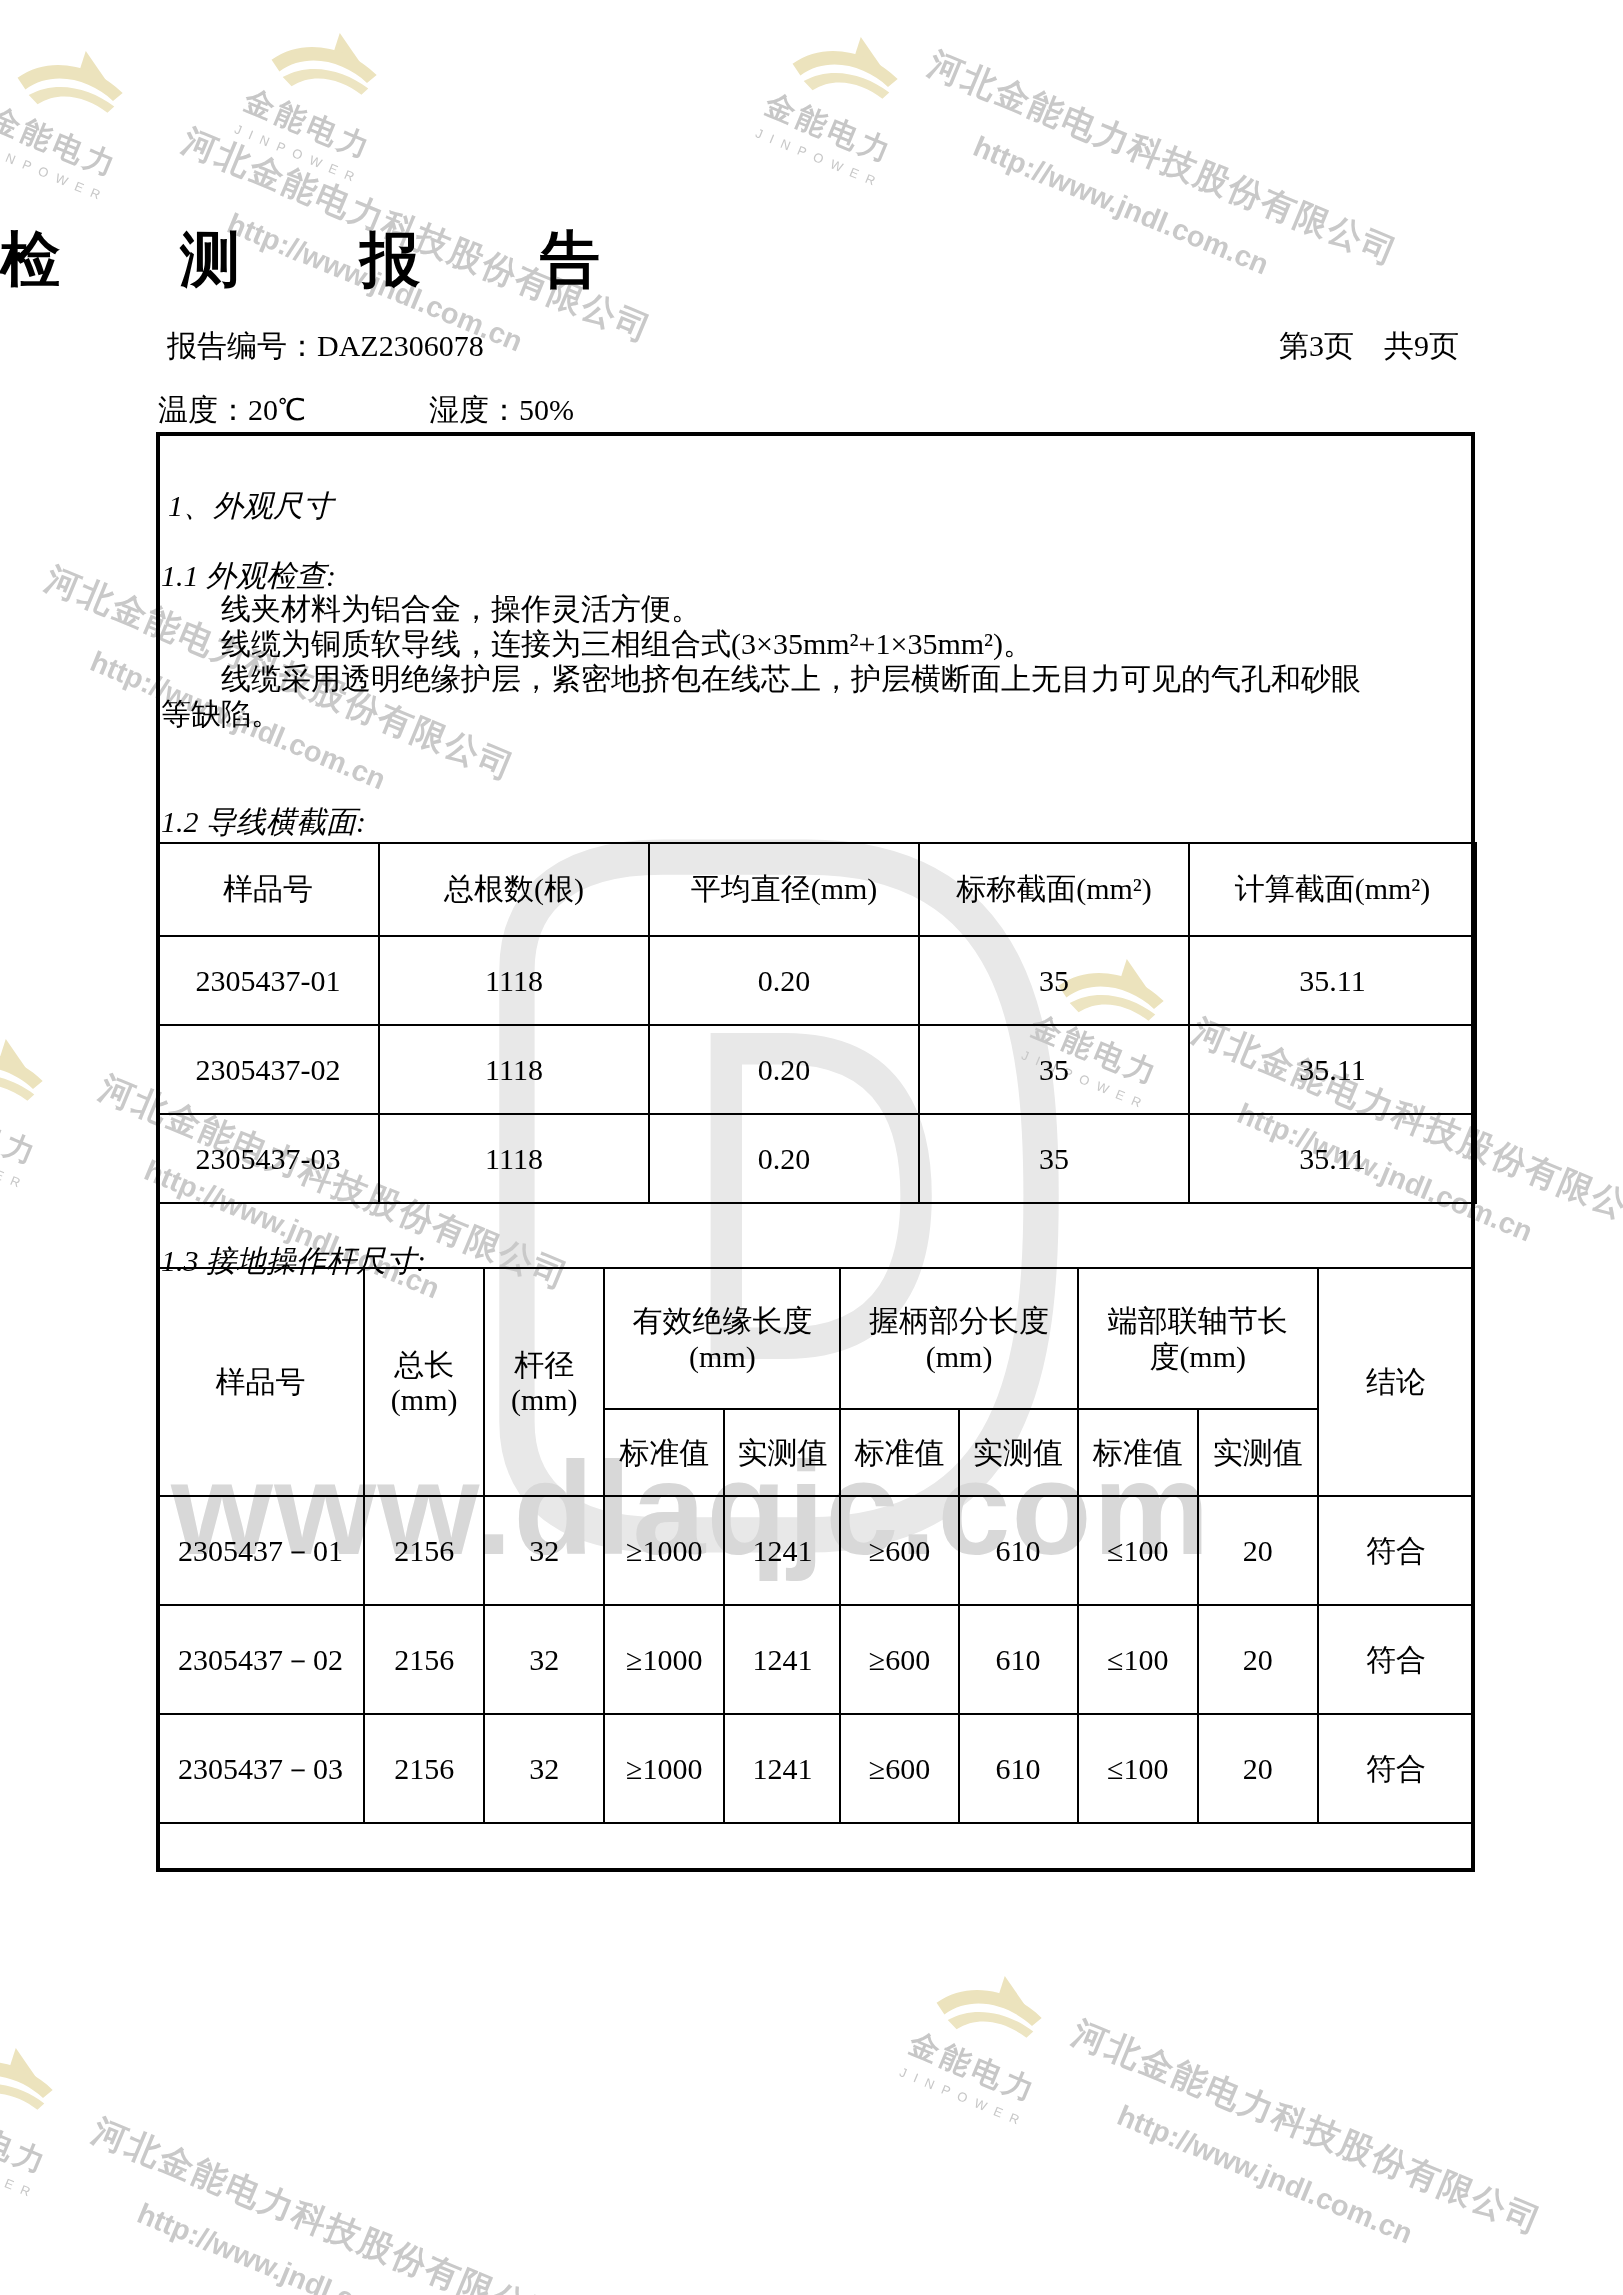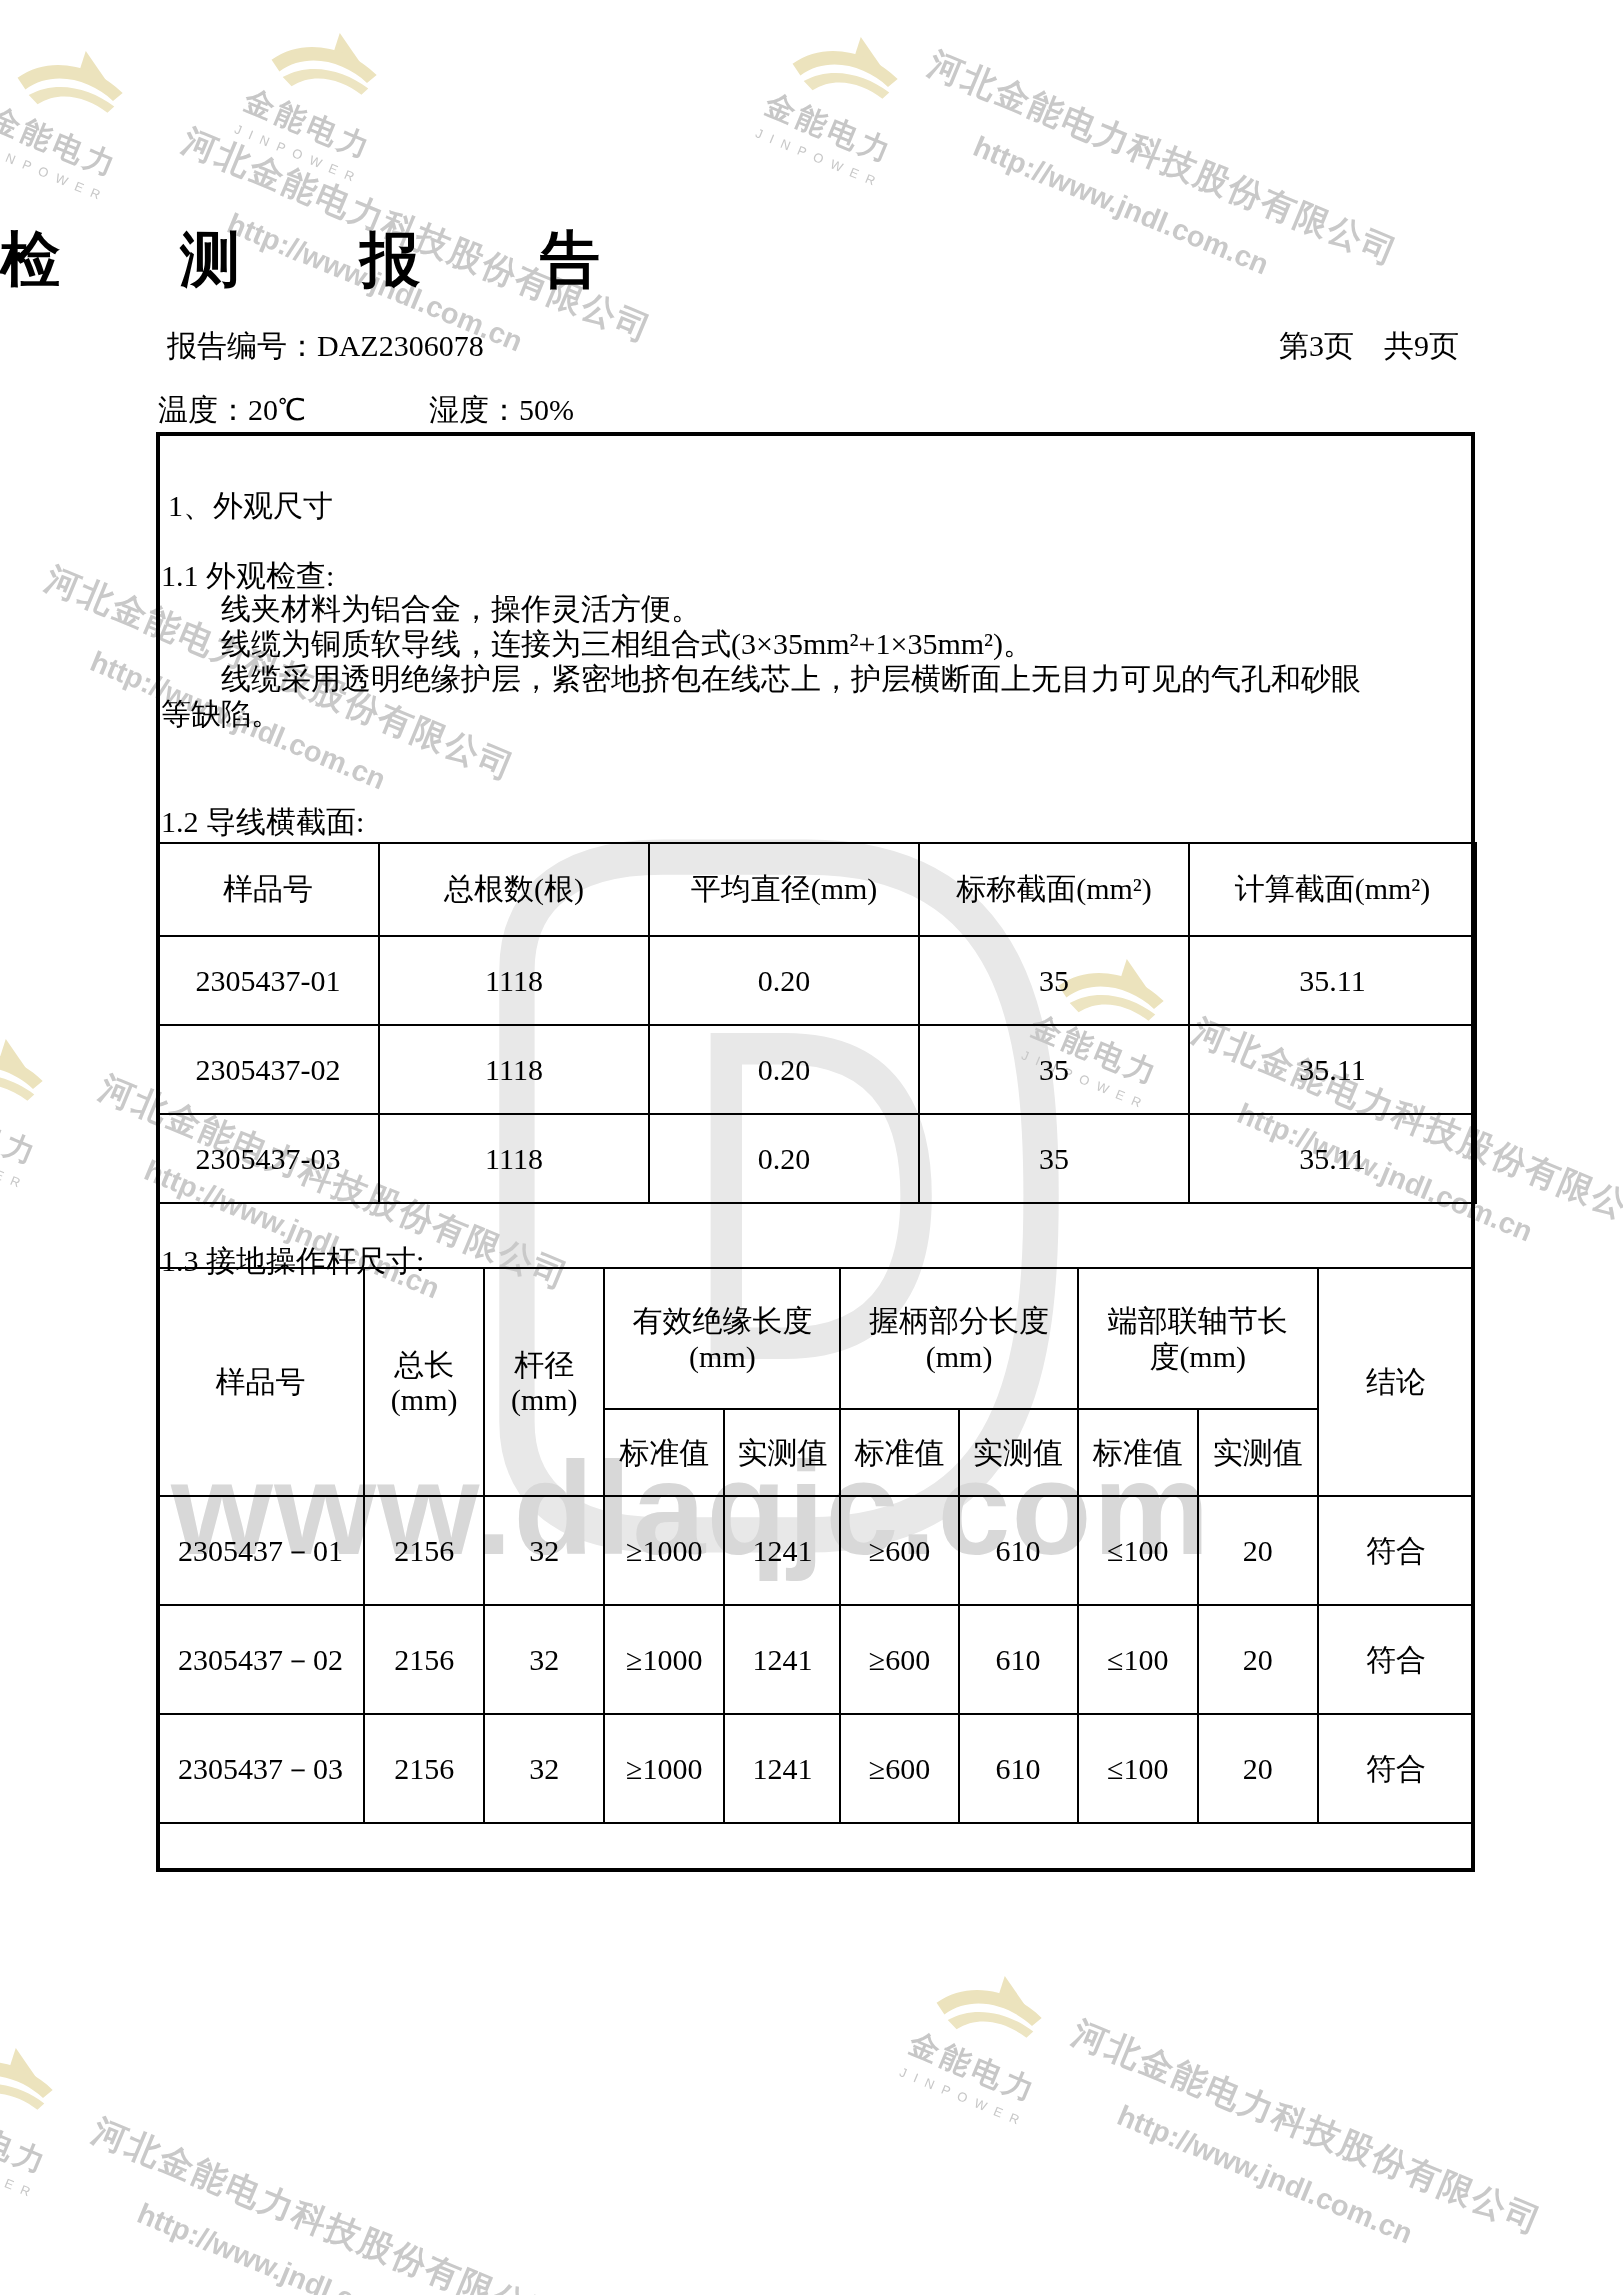--- a/index.html
+++ b/index.html
@@ -32,21 +32,21 @@
   .title1 { position:absolute; top:133px; left:0; width:100%; text-align:center;
             font-size:39px; font-weight:bold; letter-spacing:1.3px; }
   .title2 { position:absolute; top:220px; left:0; width:100%; text-align:left;
             font-size:60px; font-weight:bold; }
   .report-no { position:absolute; left:167px; top:326px; font-size:30px; }
   .page-info { position:absolute; right:164px; top:326px; font-size:30px; }
   .env-temp  { position:absolute; left:158px; top:390px; font-size:30px; }
   .env-humid { position:absolute; left:429px; top:390px; font-size:30px; }
   .main-box { position:absolute; left:156px; top:432px; width:1319px; height:1440px;
               border:4.6px solid #000; }
-  .sec { position:absolute; font-size:30px; }
+  .sec { position:absolute; font-size:30px;font-style:italic; }
   .s1  { left:168px; top:486px; }
   .s11 { left:161px; top:556px; }
   .para { position:absolute; left:161px; top:591px; width:1292px;
           font-size:30px; line-height:35px; }
   .s12 { left:161px; top:802px; }
   .s13 { left:161px; top:1241px; }
   table { position:absolute; border-collapse:collapse; table-layout:fixed; }
   td { border:2.6px solid #000; text-align:center; vertical-align:middle;
        font-size:30px; padding:0; }
   .t12 { left:156px; top:842px; width:1319px; }

